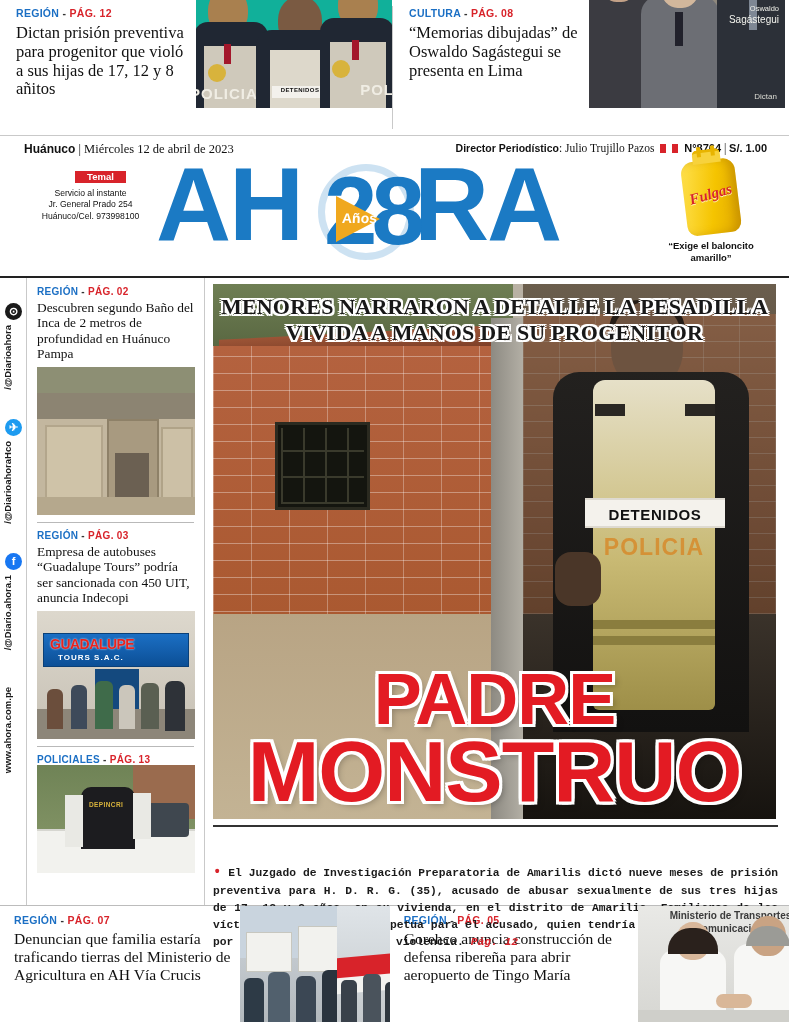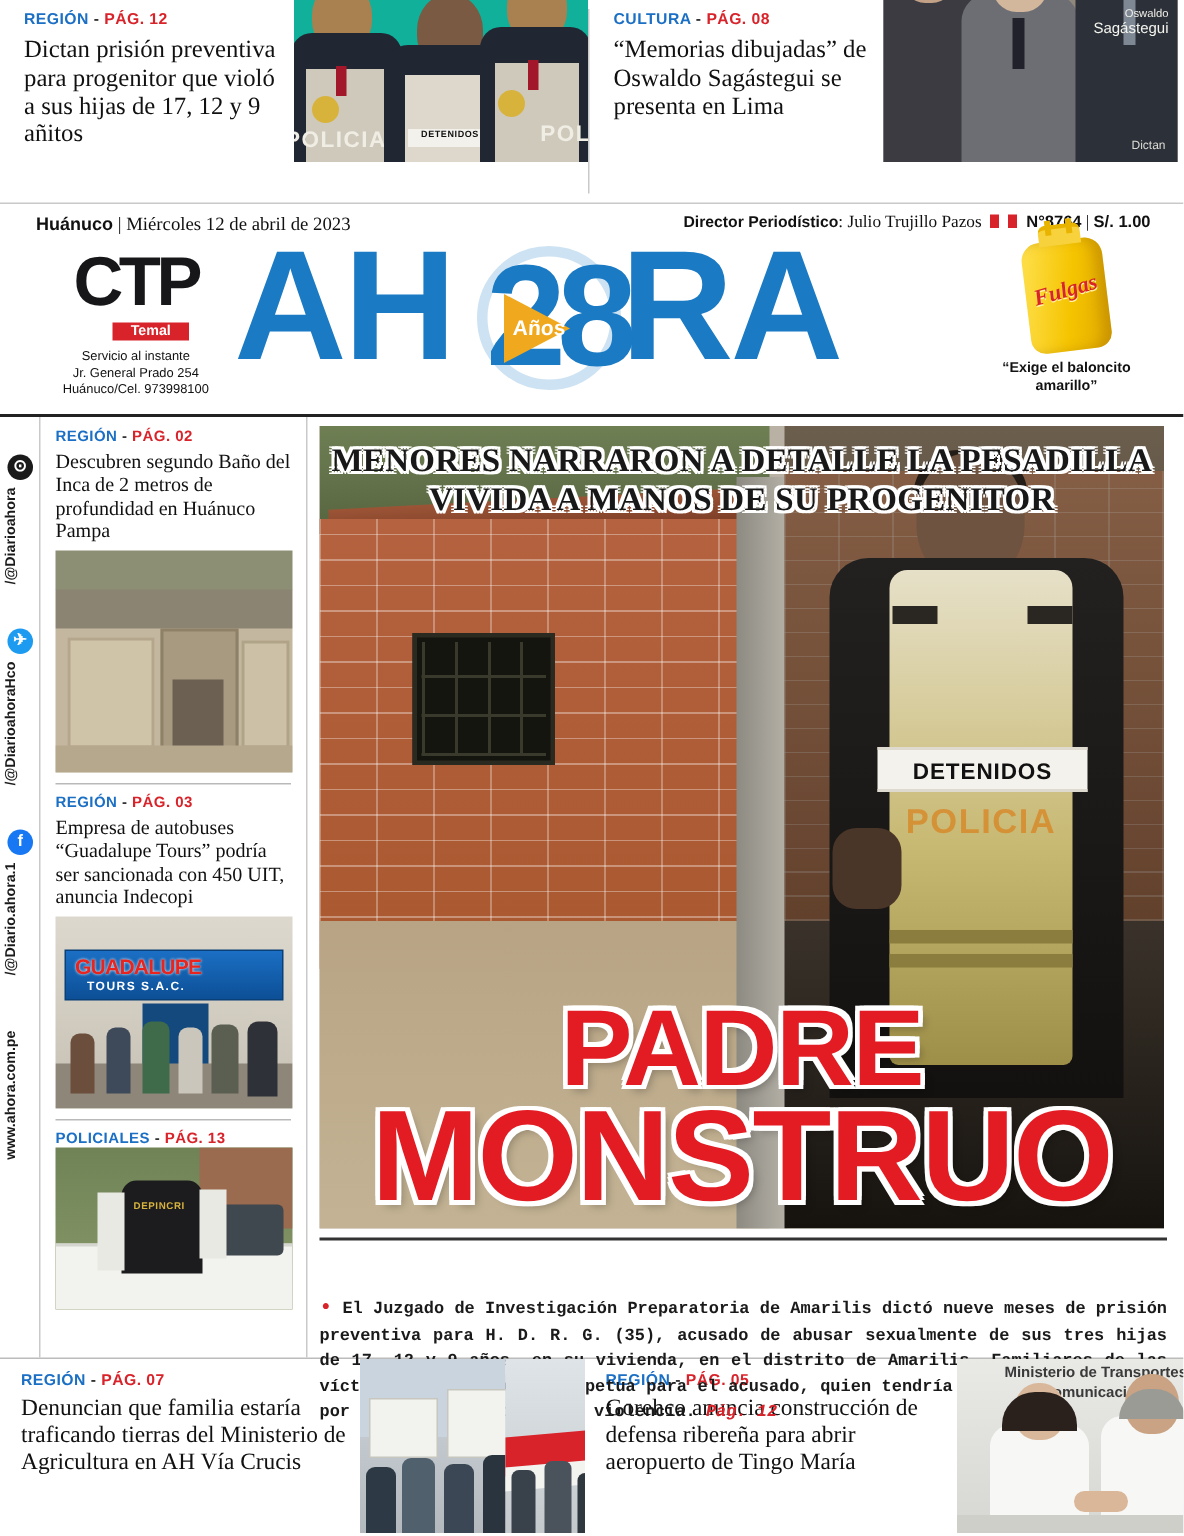--- a/index.html
+++ b/index.html
@@ -329,21 +329,21 @@
 
 <div id="topbar">
 
   <div class="promo" style="width:196px">
     <div class="promo-txt" style="width:196px">
       <div class="kicker">
         <span>REGIÓN</span>
         <span class="dash">-</span>
         <span class="pg">PÁG. 12</span>
       </div>
-      <div class="hl">Dictan prisión preventiva para progenitor que violó a sus hijas de 17, 12 y 9 añitos</div>
+      <div class="hl">Dictan prisión preventiva para progenitor que violó a sus hijas de 17, 12 y 8 añitos</div>
     </div>
   </div>
 
   <div class="promo-pic photo pic-police">
     <div class="offL">
       <div class="head" style="left:18px; top:6px; width:40px; height:46px;"></div>
       <div class="torso" style="left:4px; width:74px; height:86px; border-radius:14px 14px 0 0;"></div>
       <div class="vest" style="left:14px; bottom:0; width:56px; height:62px;"></div>
       <div class="tie" style="left:34px; bottom:44px; width:7px; height:20px;"></div>
       <div class="badge" style="left:18px; bottom:26px; width:18px; height:18px;"></div>
@@ -408,21 +408,20 @@
   <div id="director">
     <b>Director Periodístico</b><span>: </span>
     <span>Julio Trujillo Pazos</span>
     <span class="flagmini"><i></i><i></i><i></i></span>
     <span id="issue">N°8764</span>
     <span>|</span>
     <span id="issue">S/. 1.00</span>
   </div>
 
   <div id="ctp">
-    <div class="word">CTP</div>
     <div class="temal">Temal</div>
     <div class="addr">
       <div>Servicio al instante</div>
       <div>Jr. General Prado 254</div>
       <div>Huánuco/Cel. 973998100</div>
     </div>
   </div>
 
   <div id="ahora">
     <div class="letters">

